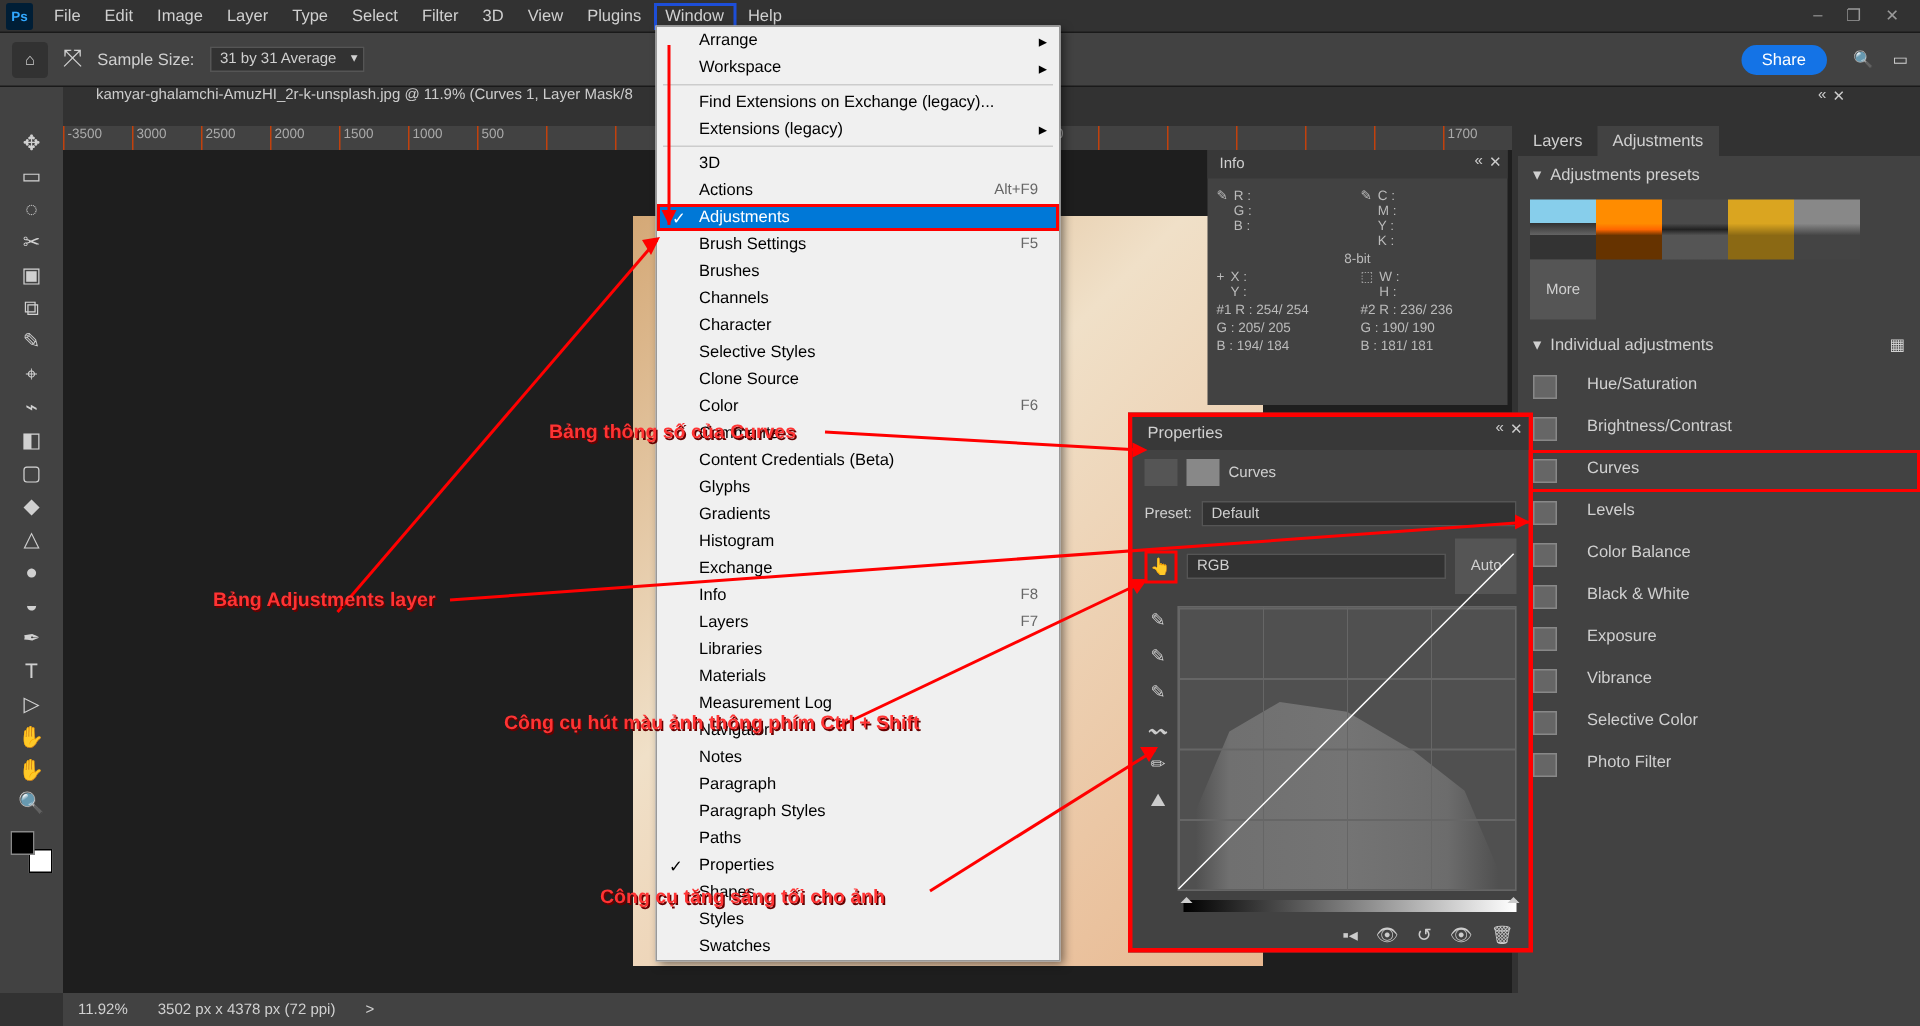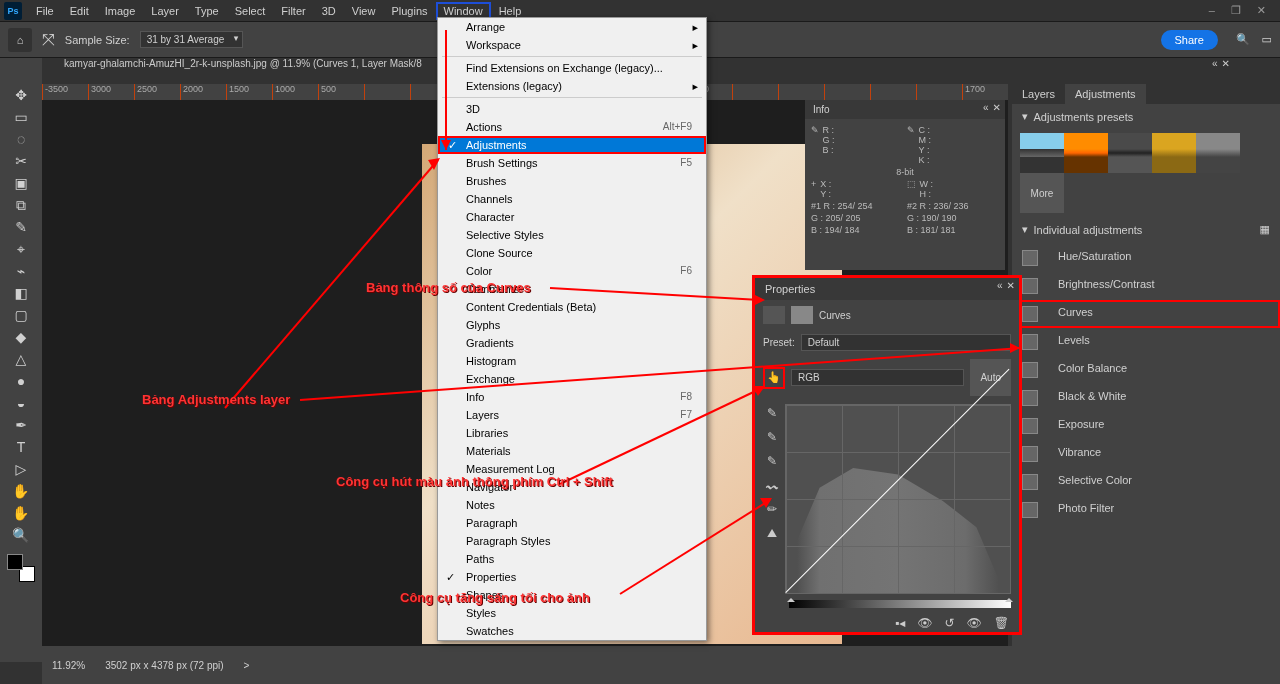--- a/index.html
+++ b/index.html
@@ -68,21 +68,21 @@
 .curve-tools .ct { width: 18px; height: 18px; display: flex; align-items: center; justify-content: center; color: #ccc; font-size: 12px; }
 .curve-graph { flex: 1; height: 190px; background: #505050; position: relative; border: 1px solid #666; }
 .curve-diag { position: absolute; inset: 0; background:
   linear-gradient(#666 1px, transparent 1px) 0 0/100% 25%,
   linear-gradient(90deg, #666 1px, transparent 1px) 0 0/25% 100%; }
 .curve-line { position: absolute; left: 0; bottom: 0; width: 141%; height: 1px; background: #fff; transform: rotate(-45deg); transform-origin: left bottom; }
 .hist { position: absolute; bottom: 0; left: 0; right: 0; height: 70%; background: linear-gradient(90deg, transparent 5%, rgba(120,120,120,.8) 15%, rgba(120,120,120,.9) 50%, rgba(120,120,120,.7) 80%, transparent 95%); clip-path: polygon(0 100%, 5% 60%, 15% 20%, 30% 5%, 50% 10%, 70% 30%, 85% 50%, 95% 90%, 100% 100%); }
 .grad { height: 8px; margin: 2px 8px 2px 34px; background: linear-gradient(90deg, #000, #fff); position: relative; }
 .grad .tri { position: absolute; top: -6px; width: 0; height: 0; border: 4px solid transparent; border-bottom-color: #ccc; }
 .props-foot { display: flex; justify-content: flex-end; gap: 12px; padding: 6px 10px; color: #ccc; font-size: 12px; }
-.status { position: absolute; bottom: 0; left: 42px; right: 0; height: 38px; background: #424242; display: flex; align-items: center; padding: 0 10px; gap: 20px; font-size: 10px; }
+.status { position: absolute; bottom: 0; left: 42px; right: 0; height: 22px; background: #424242; display: flex; align-items: center; padding: 0 10px; gap: 20px; font-size: 10px; }
 .annot { position: absolute; color: #ff3333; font-weight: bold; font-size: 13px; z-index: 60; text-shadow: 1px 1px 0 #600; white-space: nowrap; }
 .rarrow { position: absolute; z-index: 55; pointer-events:none; }
 .rarrow line { stroke: red; stroke-width: 2; }
 .rarrow polygon { fill: red; }
 .ruler-v{position:absolute;right:11px;top:84px;width:22px;height:16px;background:#424242;font-size:9px;color:#aaa;text-align:center;z-index:5}
 .pnl-close{position:absolute;right:4px;top:2px;font-size:10px;color:#ccc;display:flex;gap:4px}
 </style>
 </head>
 <body>
 

